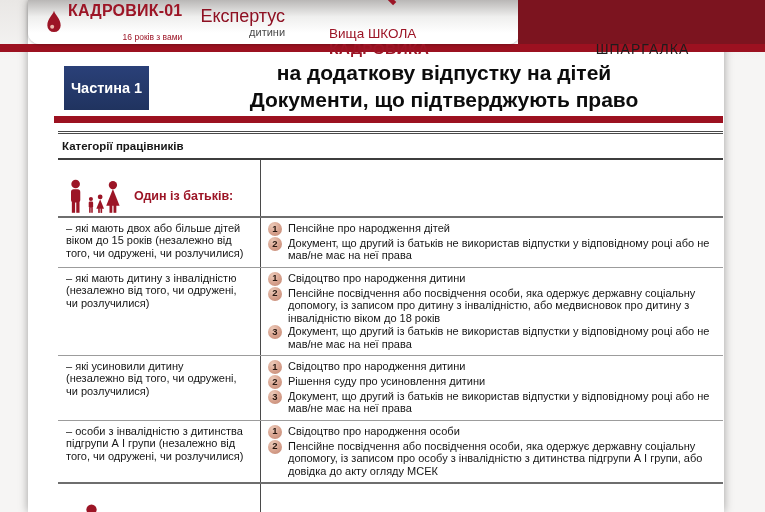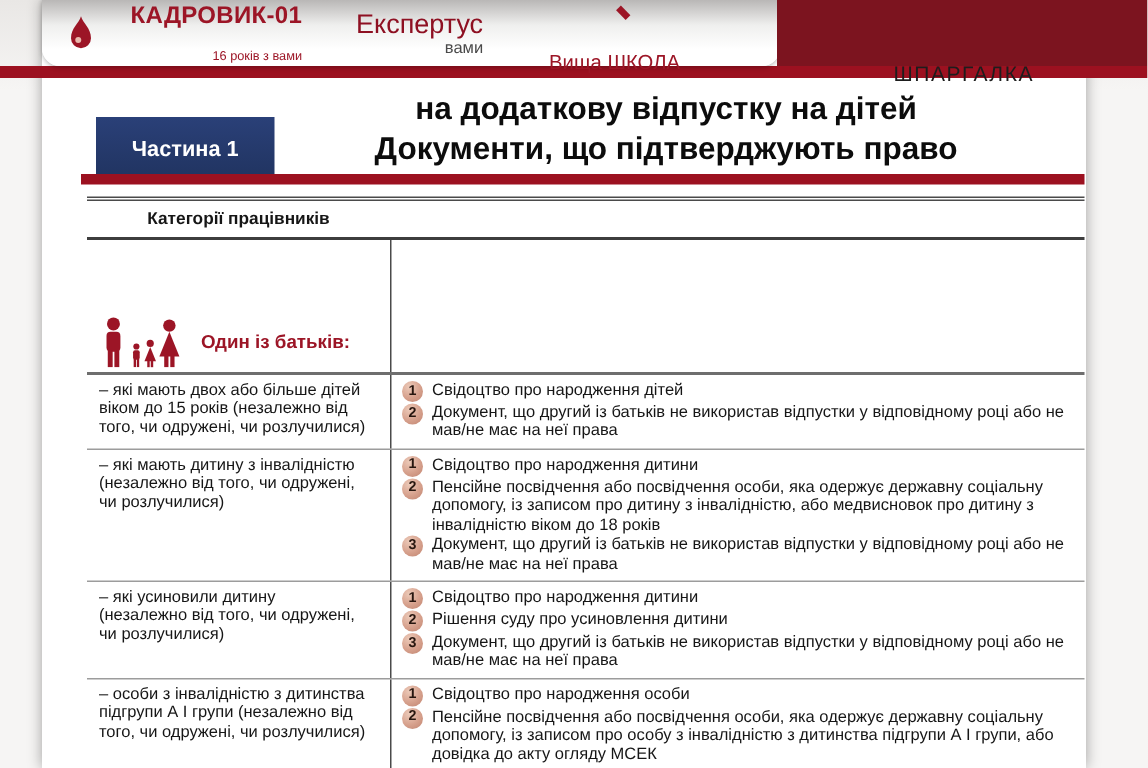--- a/index.html
+++ b/index.html
@@ -6,69 +6,69 @@
   html,body { width:765px; height:512px; }
   body { font-family:"Liberation Sans", sans-serif; background:#eceae8; overflow:hidden; }
   .page { position:relative; width:765px; height:512px; background:linear-gradient(180deg,#e9e7e5 0,#f6f5f4 60px,#f6f5f4 100%); overflow:hidden; }
   .sheet { position:absolute; left:28px; top:0; width:696px; height:512px; background:#fff; box-shadow:0 0 9px rgba(0,0,0,.35); }
 
   
   .hdr-left { position:absolute; left:28px; top:0; width:492px; height:44px;
       background:linear-gradient(180deg,#b9b7b6 0%,#efefee 38%,#ffffff 75%);
       border-radius:0 0 12px 12px; box-shadow:0 1px 3px rgba(0,0,0,.25);
       display:flex; align-items:center; z-index:3; }
-  .logo1 { display:flex; align-items:center; gap:23px; margin-left:16px; }
+  .logo1 { display:flex; align-items:center; gap:4px; margin-left:16px; }
   .logo1-txt { color:#9c1526; line-height:1; }
   .logo1-name { font-weight:bold; font-size:16px; letter-spacing:.2px; }
   .logo1-tag { font-size:8.5px; text-align:right; margin-top:14px; }
-  .logo2 { margin-left:36px; text-align:right; line-height:1; }
+  .logo2 { margin-left:18px; text-align:right; line-height:1; }
   .logo2-main { color:#8e1022; font-size:18px; }
   .logo2-sub { color:#4a4a4a; font-size:11px; margin-top:2px; }
   .logo3 { margin-left:44px; line-height:1.05; position:relative; }
   .logo3-l1 { color:#9c1526; font-size:13.5px;margin-top:40px; }
   .logo3-l2 { color:#9c1526; font-size:15.5px; font-weight:bold; letter-spacing:.3px; }
   .grad-cap { position:absolute; right:33px; top:9px; width:9px; height:9px;
       background:#9c1526; transform:rotate(45deg) scale(1,.5); }
   .hdr-tab { position:absolute; left:518px; top:0; width:247px; height:44px; background:#7c141f; z-index:3; }
   .hdr-tab-inner { position:absolute; left:2px; top:5px; right:0; bottom:0;
       background:linear-gradient(180deg,#cba596 0%,#d9b7ab 100%);
       border-top-left-radius:14px; display:flex; align-items:center; justify-content:center;margin-top:44px; }
   .hdr-tab-label { color:#1d1d1d; font-size:14px; letter-spacing:1px; }
   .red-line { position:absolute; top:44px; left:0; width:765px; height:8px; background:#9c1120; z-index:2; }
 
   
-  .part-badge { position:absolute; left:64px; top:66px; width:119px; height:44px;
+  .part-badge { position:absolute; left:64px; top:66px; width:85px; height:44px;
       background:linear-gradient(180deg,#2a4078 0%,#20335f 100%);
       color:#fff; font-weight:bold; font-size:14.5px;
-      display:flex; align-items:center; justify-content:center; z-index:4;margin-top:12px; }
+      display:flex; align-items:center; justify-content:center; z-index:4; }
   .title { position:absolute; left:165px; top:59px; width:558px; text-align:center;
       font-weight:bold; font-size:21px; line-height:1.3; color:#0c0c0c; z-index:4; }
   .red-bar2 { position:absolute; left:54px; top:116px; width:669px; height:7px; background:#9c1120; z-index:4; }
 
   
   .tbl { position:absolute; left:58px; top:131px; width:665px; font-size:11px; line-height:1.13; color:#161616; z-index:4; }
   .tbl-topline { height:3px; border-top:1px solid #4a4a4a; border-bottom:1px solid #4a4a4a; }
   .row { display:grid; grid-template-columns:202px 1fr; border-top:1px solid #9c9c9c; }
   .thead { border-top:none; border-bottom:2px solid #3d3d3d; }
-  .thead .th { padding:6px 4px 5px; text-align:center; font-weight:bold; font-size:11.5px; }
+  .thead .th { padding:6px 4px 5px; text-align:left; font-weight:bold; font-size:11.5px; }
   .c-right { border-left:1px solid #4a4a4a; }
   .cat { padding:4px 6px 4px 8px; white-space:pre-line; }
   .docs { padding:3px 6px 4px 7px; }
   .doc { display:flex; gap:6px; margin:1px 0; counter-increment:d; }
   .docs-list { counter-reset:d; }
   .badge { flex:0 0 14px; width:14px; height:14px; border-radius:50%; margin-top:0;
       background:radial-gradient(circle at 35% 28%, #eccab9 0%, #d6a08c 55%, #c08470 100%);
       color:#27160f; font-size:9.5px; font-weight:bold;
       display:flex; align-items:center; justify-content:center; }
   .badge::before { content:counter(d); }
   .doc-text { flex:1; }
   .sec { border-top:2px solid #6e6e6e; border-bottom:2px solid #6e6e6e; }
   .sec + .row { border-top:none; }
   .thead + .sec { border-top:none; }
-  .sec-cell { display:flex; align-items:center; gap:11px; padding:19px 4px 3px 8px;margin-top:32px; }
+  .sec-cell { display:flex; align-items:center; gap:11px; padding:19px 4px 3px 8px; }
   .sec1 .sec-cell { min-height:36px; }
   .sec2 .sec-cell { min-height:46px; }
   .sec-title { color:#9c1526; font-weight:bold; font-size:12.5px; }
   .icon svg { display:block; }
 </style>
 </head>
 <body>
 
 <svg width="0" height="0" style="position:absolute" aria-hidden="true">
   <defs>
@@ -98,24 +98,25 @@
           <circle cx="9.8" cy="20" r="2.4" fill="#e9b9ad"></circle>
         </svg>
       </span>
       <span class="logo1-txt">
         <div class="logo1-name">КАДРОВИК-01</div>
         <div class="logo1-tag">16 років з вами</div>
       </span>
     </div>
     <div class="logo2">
       <div class="logo2-main">Експертус</div>
-      <div class="logo2-sub">вами</div>
+      <div class="logo2-sub">дитини</div>
     </div>
     <div class="logo3">
       <div class="logo3-l1">Вища ШКОЛА</div>
+      <div class="logo3-l2">КАДРОВИКА</div>
       <span class="grad-cap"></span>
     </div>
   </div>
   <div class="hdr-tab">
     <div class="hdr-tab-inner">
       <span class="hdr-tab-label">ШПАРГАЛКА</span>
     </div>
   </div>
   <div class="red-line"></div>
 
@@ -148,21 +149,21 @@
       <div class="c-right"></div>
     </div>
 
     <div class="row">
       <div class="cat">– які мають двох або більше дітей
 віком до 15 років (незалежно від
 того, чи одружені, чи розлучилися)</div>
       <div class="docs c-right docs-list">
         <div class="doc">
           <span class="badge"></span>
-          <span class="doc-text">Свідоцтво про народження дітей</span>
+          <span class="doc-text">Пенсійне про народження дітей</span>
         </div>
         <div class="doc">
           <span class="badge"></span>
           <span class="doc-text">Документ, що другий із батьків не використав відпустки у відповідному році або не мав/не має на неї права</span>
         </div>
       </div>
     </div>
 
     <div class="row">
       <div class="cat">– які мають дитину з інвалідністю

